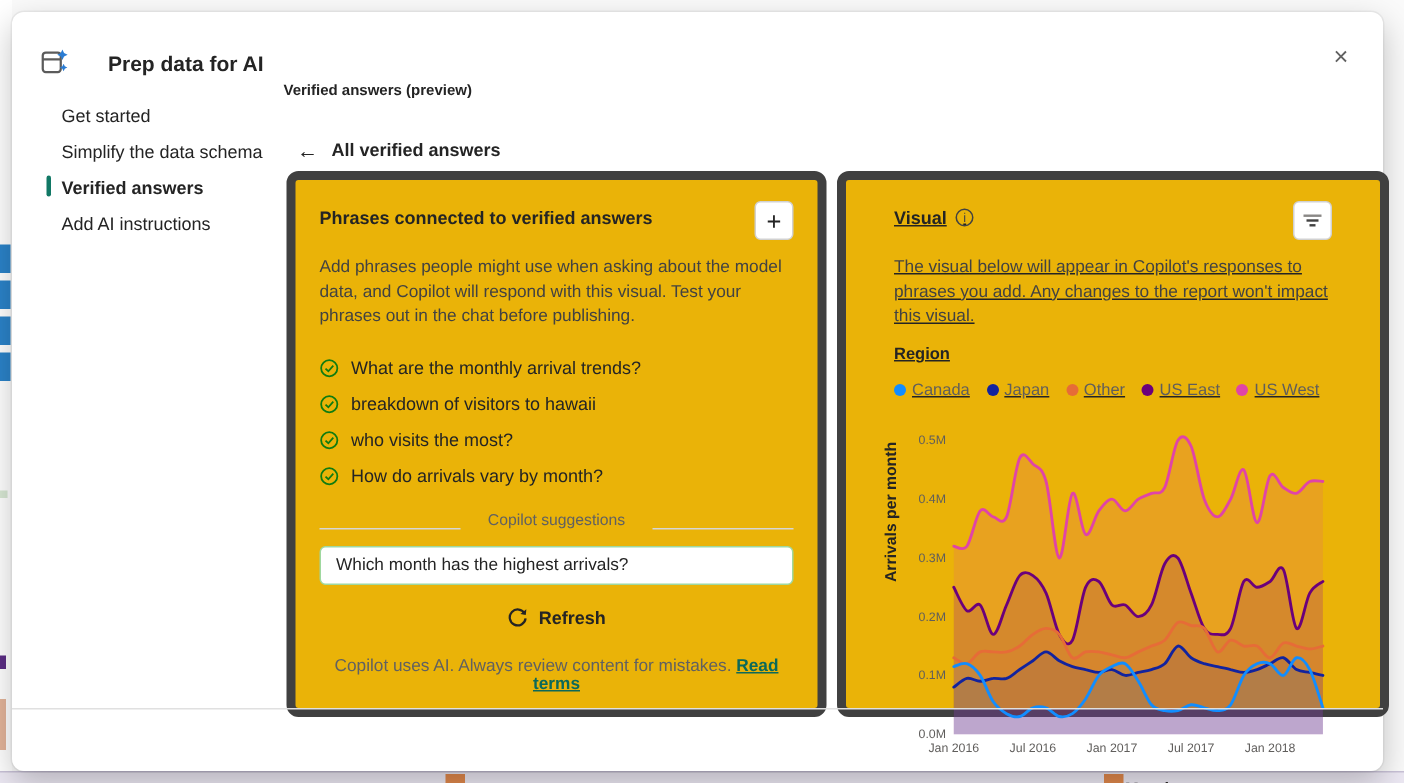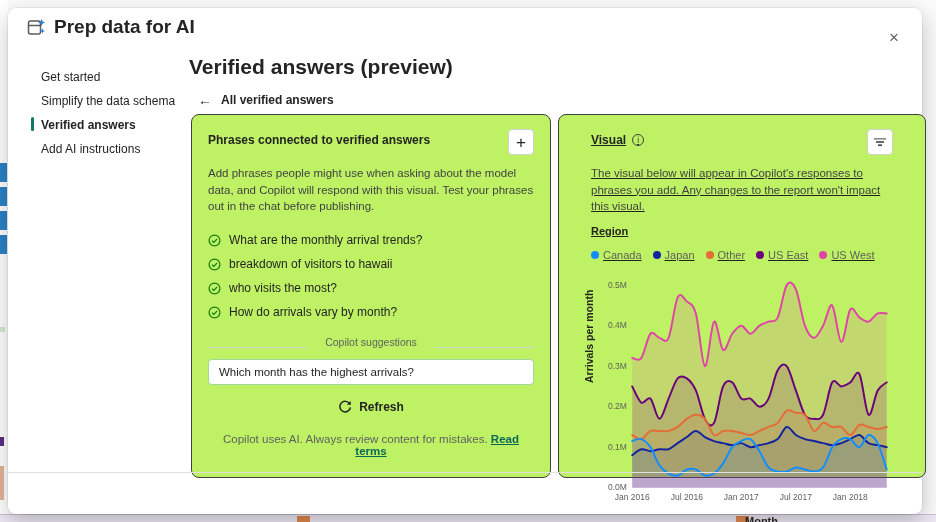--- a/index.html
+++ b/index.html
@@ -13,41 +13,41 @@
   .bg-bar { position: absolute; left: 0; width: 7px; height: 19px; background: #2b83c9; }
   .bg-mark { position: absolute; }
   .bg-bottom { position: absolute; left: 0; right: 0; bottom: 0; height: 8px;
     background: #ece8f3; border-top: 1px solid #c9c2d8; }
   .bg-bottom .chip { position: absolute; top: 1px; width: 13px; height: 6px; background: #e0884c; }
 
   
   .dialog { position: absolute; left: 8px; top: 8px; width: 914px; height: 506px;
     background: #fff; border-radius: 8px;
     box-shadow: 0 8px 22px rgba(0,0,0,.24), 0 0 0 1px rgba(0,0,0,.05); }
-  .dlg-title { position: absolute; left: 19px; top: 8px; display: flex; align-items: center; gap: 8px;
-    font-size: 19px; font-weight: bold; }
+  .dlg-title { position: absolute; left: 19px; top: 24px; display: flex; align-items: center; gap: 26px;
+    font-size: 14px; font-weight: bold; }
   .close-btn { position: absolute; right: 16px; top: 18px; width: 24px; height: 24px;
     display: flex; align-items: center; justify-content: center;
     color: #616161; font-size: 17px; cursor: pointer; border-radius: 4px; }
 
   
   .sidebar { position: absolute; left: 25px; top: 57px; width: 145px; }
   .side-item { position: relative; padding: 5px 0 5px 8px; font-size: 12px; color: #242424; cursor: pointer; }
   .side-item.active { font-weight: bold; }
   .side-item.active::before { content: ""; position: absolute; left: -2px; top: 4px;
     width: 3px; height: 14px; border-radius: 2px; background: #117865; }
 
   
-  .main-heading { position: absolute; left: 181px; top: 47px; font-size: 21px; font-weight: bold; }
+  .main-heading { position: absolute; left: 181px; top: 47px; font-size: 10px; font-weight: bold; }
   .back-link { position: absolute; left: 190px; top: 84px; display: flex; align-items: center; gap: 9px;
     font-size: 12px; font-weight: bold; cursor: pointer; }
   .back-link .arrow { font-size: 14px; font-weight: normal; }
 
   .panels { position: absolute; left: 183px; top: 106px; display: flex; gap: 7px; }
-  .panel { border: 1px solid #404040; border-radius: 8px; background: #bef264; position: relative; }
+  .panel { border: 6px solid #404040; border-radius: 8px; background: #eab308; position: relative; }
   .panel-phrases { width: 360px; height: 364px; padding: 14px 16px; }
   .panel-visual  { width: 368px; height: 364px; padding: 14px 32px; text-decoration: underline; }
   .panel-head { display: flex; justify-content: space-between; align-items: flex-start; }
   .panel-title { font-size: 12px; font-weight: bold; padding-top: 4px; display: flex; gap: 6px; align-items: center; }
   .sq-btn { width: 26px; height: 26px; border: 1px solid #d1d1d1; border-radius: 4px; background: #fff;
     display: flex; align-items: center; justify-content: center; cursor: pointer; color: #242424; }
   .sq-btn.plus { font-size: 17px; font-weight: normal; line-height: 1; }
   .panel-desc { margin-top: 10px; font-size: 11.5px; line-height: 1.45; color: #424242; }
 
   .phrase-list { margin-top: 13px; }

